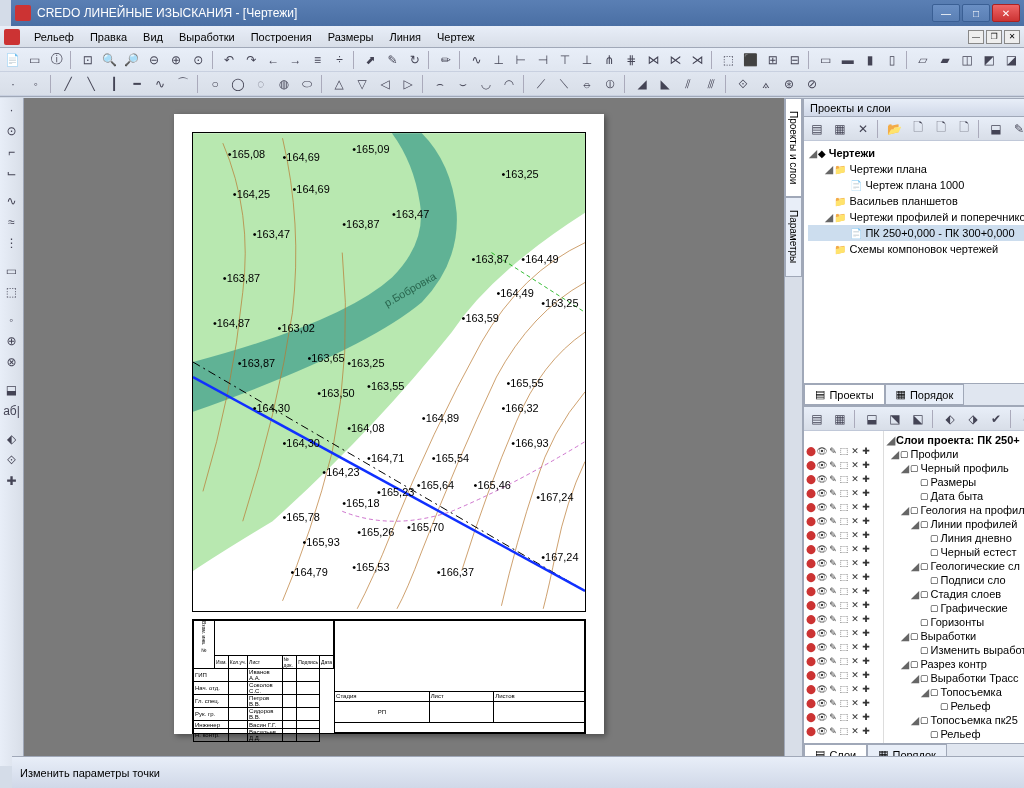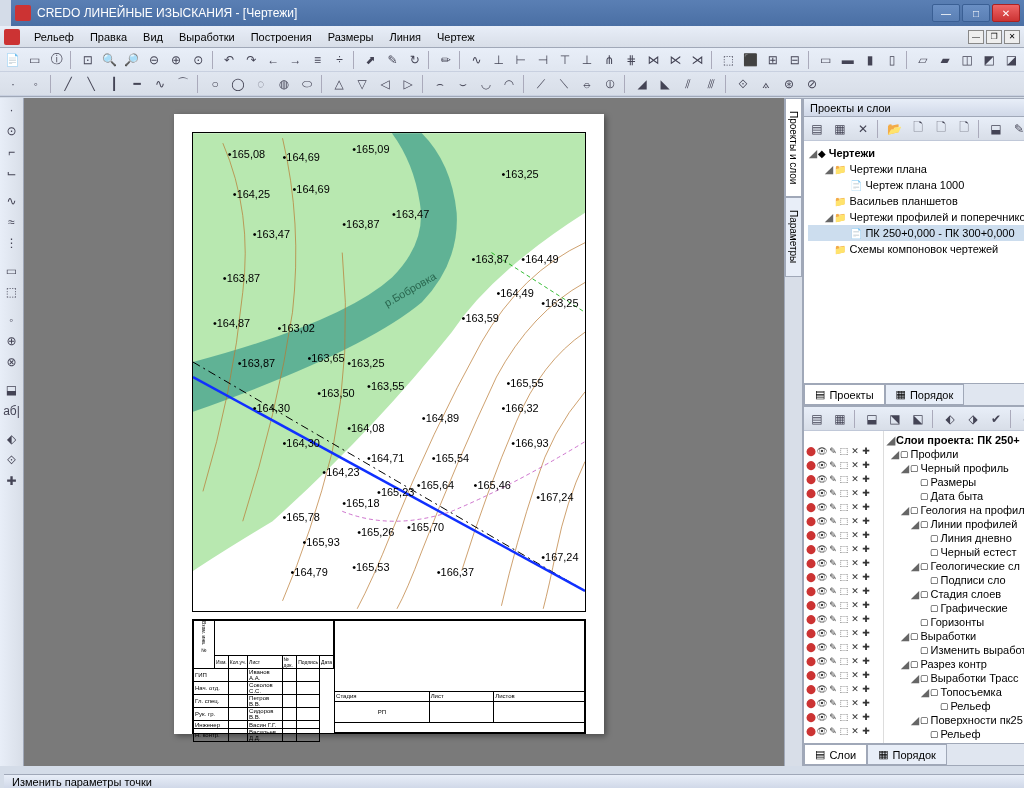--- a/index.html
+++ b/index.html
@@ -61,21 +61,21 @@
 
 
 .layers-body { flex:1; display:flex; overflow:hidden; }
 .layers-icons { width:80px; background:#fff; overflow:auto; border-right:1px solid #ddd; }
 .layers-icons .lrow { height:14px; display:flex; gap:1px; padding-left:2px; }
 .layers-icons .lic { width:10px; height:12px; font-size:9px; display:flex; align-items:center; justify-content:center; }
 .layers-tree { flex:1; overflow:auto; padding:2px; }
 .layers-tree .tree-row { height:14px; font-size:10px; }
 
 
-.statusbar { position:absolute; left:4px; right:0; bottom:0; height:14px; background:linear-gradient(#e8eef8,#d0d8e8); border-top:1px solid #a0a8b8; display:flex; align-items:center; padding:0 8px; }
+.statusbar { position:absolute; left:12px; right:0; bottom:0; height:32px; background:linear-gradient(#e8eef8,#d0d8e8); border-top:1px solid #a0a8b8; display:flex; align-items:center; padding:0 8px; }
 </style>
 </head>
 <body>
 
 <div class="titlebar">
   <div class="appicon"></div>
   <div class="title">CREDO ЛИНЕЙНЫЕ ИЗЫСКАНИЯ - [Чертежи]</div>
   <div class="winbtns">
     <div class="winbtn">—</div>
     <div class="winbtn">□</div>
@@ -771,21 +771,21 @@
               <div class="tree-row">
                 <span class="tree-ind" style="width: 44px;"></span>
                 <span class="tree-tw"></span>
                 <span style="font-size: 9px; margin-right: 2px;">▢</span>
                 <span>Рельеф</span>
               </div>
               <div class="tree-row">
                 <span class="tree-ind" style="width: 24px;"></span>
                 <span class="tree-tw">◢</span>
                 <span style="font-size: 9px; margin-right: 2px;">▢</span>
-                <span>Поверхности пк25</span>
+                <span>Топосъемка пк25</span>
               </div>
               <div class="tree-row">
                 <span class="tree-ind" style="width: 34px;"></span>
                 <span class="tree-tw"></span>
                 <span style="font-size: 9px; margin-right: 2px;">▢</span>
                 <span>Рельеф</span>
               </div>
             </div>
         </div>
         <div class="panel-bottom-tabs">

